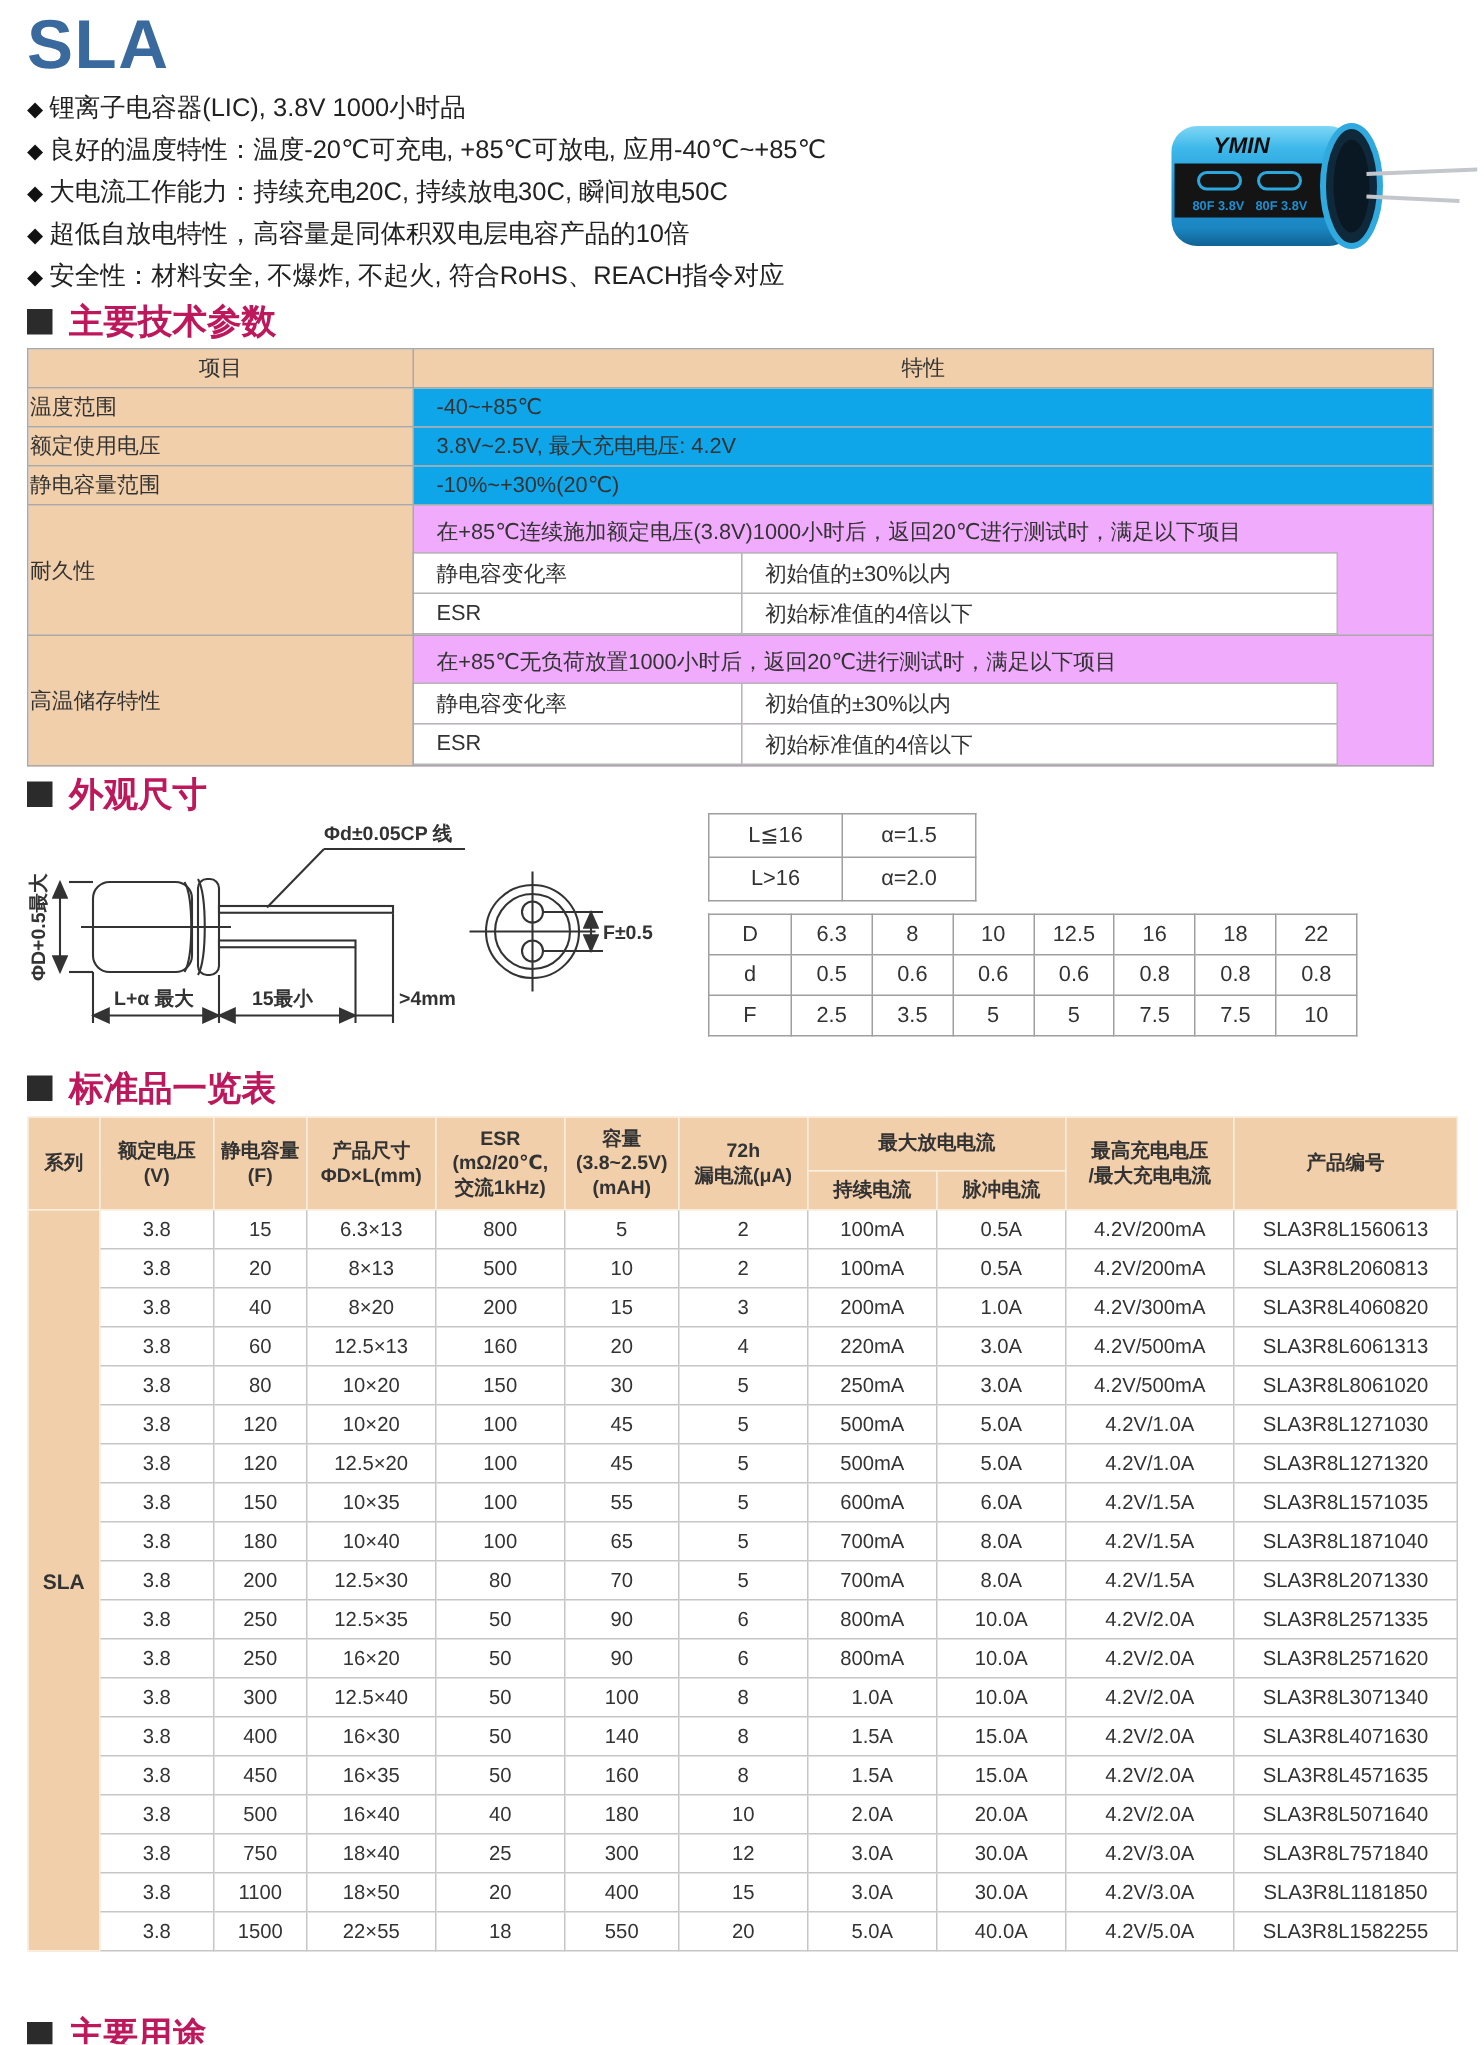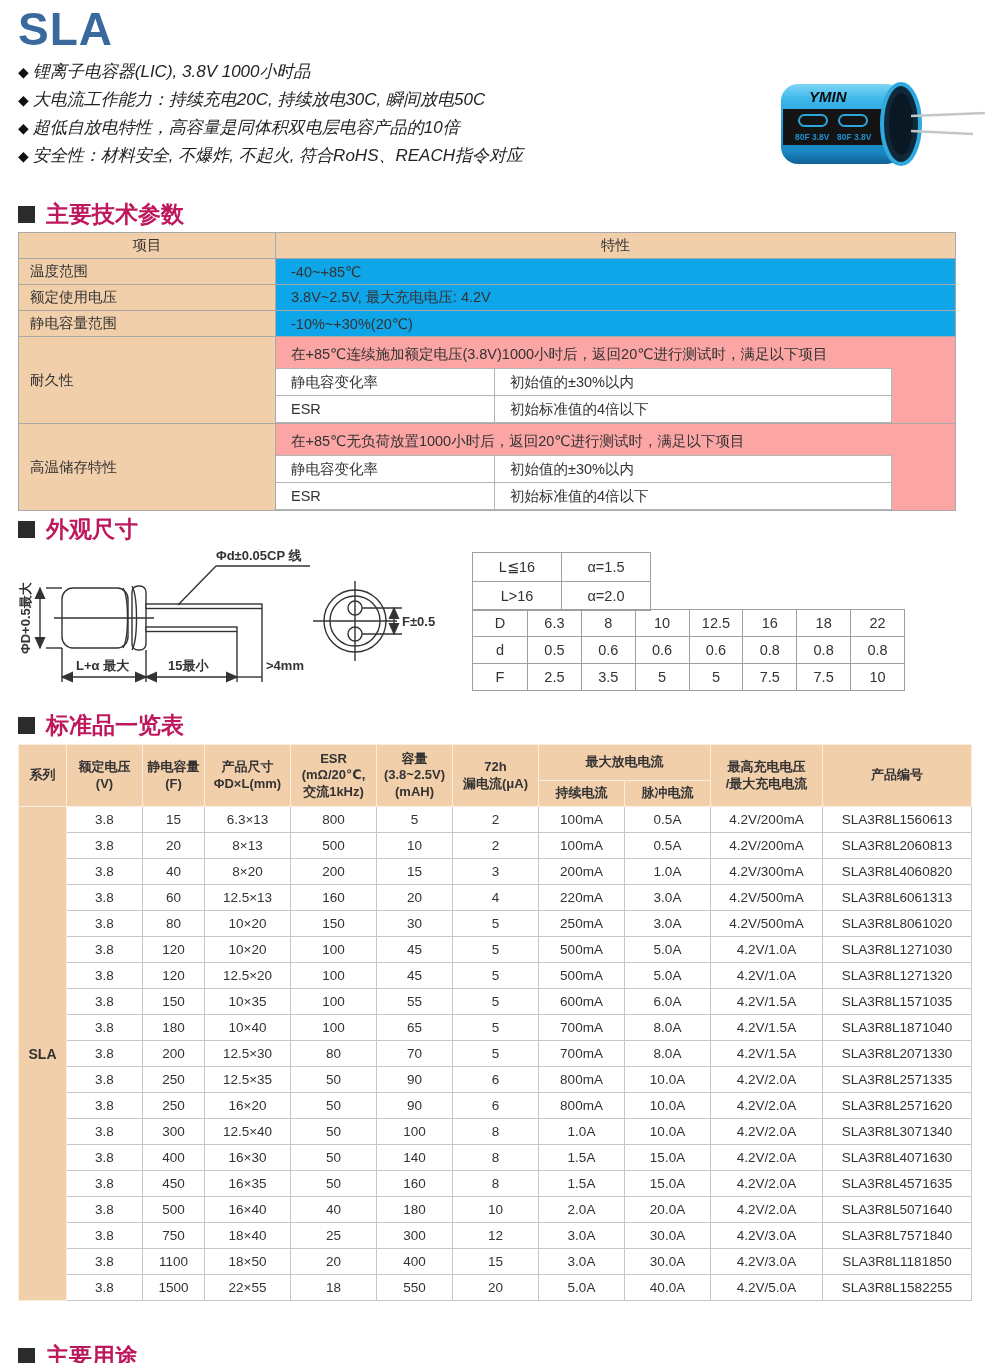--- a/index.html
+++ b/index.html
@@ -4,46 +4,46 @@
 <style>
   * { margin:0; padding:0; box-sizing:border-box; }
   html,body { background:#ffffff; }
   body { font-family:"Liberation Sans","DejaVu Sans",sans-serif; color:#333; }
   .page { position:relative; width:989px; height:1363px; background:#fff; overflow:hidden; }
 
   
   .brand-title { position:absolute; top:2px; left:18px; font-size:46px; font-weight:bold;
                  color:#3a699e; letter-spacing:1px; }
   .features { position:absolute; top:58px; left:18px; list-style:none; }
-  .features li { font-size:17px; color:#222; line-height:27px; white-space:nowrap;font-style:italic; }
+  .features li { font-size:17px; color:#222; line-height:27px; white-space:nowrap; }
   .features .diamond { font-size:14px; margin-right:4px; color:#111; }
 
   .product-photo { position:absolute; top:56px; right:4px; }
 
   
   .sec-heading { position:absolute; left:18px; display:flex; align-items:center; gap:11px;
                  font-size:23px; font-weight:bold; color:#be185d; }
   .sec-sq { width:17px; height:17px; background:#2b2b2b; flex:none; }
 
   
   table { border-collapse:collapse; }
   .tech { position:absolute; top:232px; left:18px; width:937px; table-layout:fixed;
           font-size:14.5px; color:#333; }
   .tech th, .tech td { border:1px solid #a9a9a9; }
   .tech th { background:#f2cfab; font-weight:normal; height:26px; text-align:center; }
-  .tech td.item { background:#f2cfab; padding-left:11px; }
+  .tech td.item { background:#f2cfab; padding-left:1px; }
   .tech td.val { padding-left:15px; height:26px; background:#0ea5e9; }
-  .tech td.complex { padding:0; vertical-align:top; background:#fca5a5; }
+  .tech td.complex { padding:0; vertical-align:top; background:#f0abfc; }
   .tech .cond { padding:8px 15px 6px 15px; height:31px; }
   .tech table.sub { border-collapse:collapse; width:617px; margin:0 12px 0 -1px; }
   .tech .sub td { border:1px solid #b5b5b5; height:27px; padding-left:15px; background:#fff; }
   .tech .sub td:first-child { width:219px; }
 
   
-  .alpha-tbl { position:absolute; top:542px; left:472px;margin-top:10px; }
+  .alpha-tbl { position:absolute; top:542px; left:472px; }
   .alpha-tbl td { border:1px solid #9f9f9f; width:89px; height:29px; text-align:center; font-size:14.5px; }
   .dim-tbl { position:absolute; top:609px; left:472px; table-layout:fixed; width:433px; }
   .dim-tbl td { border:1px solid #9f9f9f; height:27px; text-align:center; font-size:14.5px; }
   .diagram { position:absolute; top:544px; left:10px; }
   .diagram text { font-size:13px; font-weight:bold; fill:#333;
                   font-family:"Liberation Sans","DejaVu Sans",sans-serif; }
 
   
   .std { position:absolute; top:744px; left:18px; width:953px; table-layout:fixed; }
   .std thead th { background:#f2cfab; border:1px solid #faeede; font-weight:bold; font-size:13px;
@@ -58,20 +58,21 @@
   .footer-heading { top:1341px; }
 </style>
 </head>
 <body>
 
 <div class="page">
 
   <div class="brand-title">SLA</div>
   <ul class="features">
     <li><span class="diamond">◆</span><span>锂离子电容器(LIC), 3.8V 1000小时品</span></li>
+    <li><span class="diamond">◆</span><span>良好的温度特性：温度-20℃可充电, +85℃可放电, 应用-40℃~+85℃</span></li>
     <li><span class="diamond">◆</span><span>大电流工作能力：持续充电20C, 持续放电30C, 瞬间放电50C</span></li>
     <li><span class="diamond">◆</span><span>超低自放电特性，高容量是同体积双电层电容产品的10倍</span></li>
     <li><span class="diamond">◆</span><span>安全性：材料安全, 不爆炸, 不起火, 符合RoHS、REACH指令对应</span></li>
   </ul>
 
   <svg class="product-photo" width="212" height="140" viewBox="0 0 212 140">
     <defs>
       <linearGradient id="bodyGrad" x1="0" y1="0" x2="0" y2="1">
         <stop offset="0" stop-color="#7fd6f4"></stop>
           <stop offset="0.18" stop-color="#3fb9ea"></stop>

